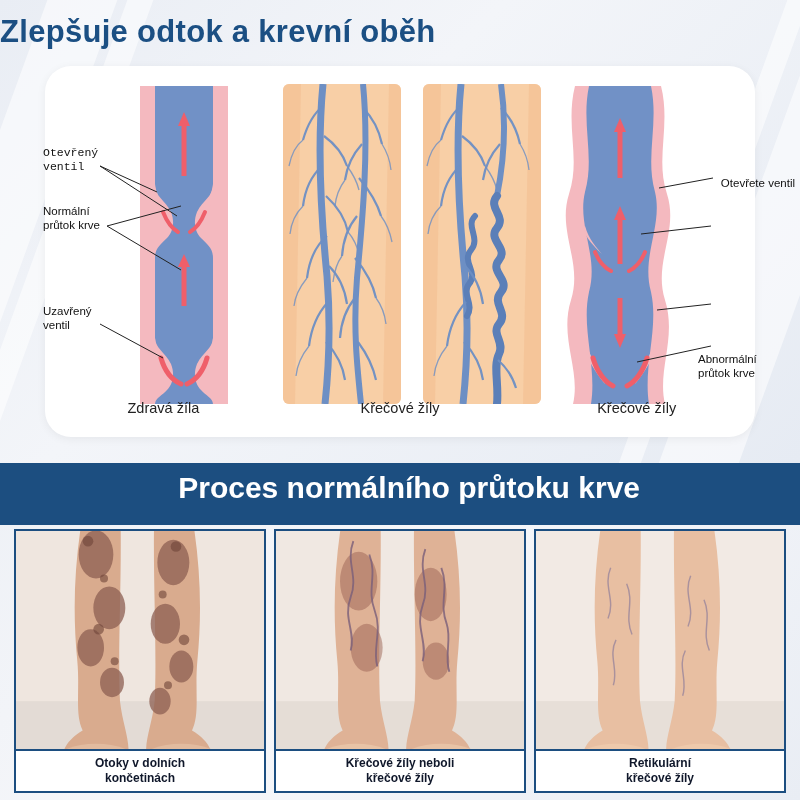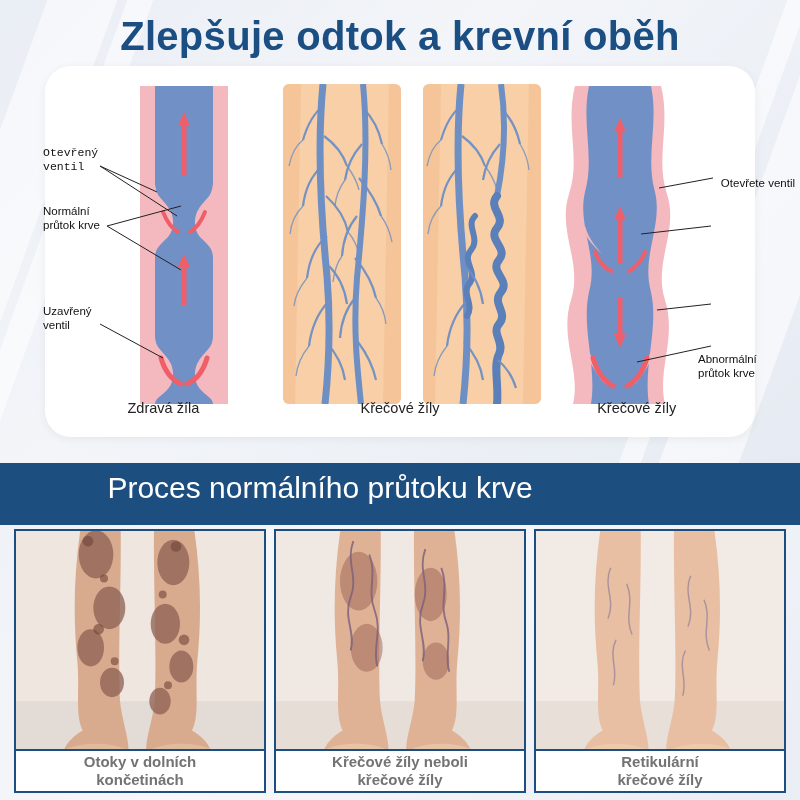--- a/index.html
+++ b/index.html
@@ -20,22 +20,22 @@
     overflow: hidden;
   }
   .top-section .stripe {
     position: absolute;
     background: rgba(255,255,255,0.55);
     transform: skewX(-20deg);
   }
   .title-top {
     position: absolute;
     left: 0; top: 14px; width: 800px;
-    text-align: center;
-    font-size: 40px;
+    text-align: left;
+    font-size: 31px;
     font-weight: bold;
     color: #1b4f83;
     letter-spacing: 0.3px;
   }
   .white-card {
     position: absolute;
     left: 45px; top: 66px;
     width: 710px; height: 371px;
     background: #ffffff;
     border-radius: 26px;
@@ -74,24 +74,24 @@
     overflow: hidden;
   }
   .band {
     position: absolute;
     left: 0; top: 0; width: 800px; height: 62px;
     background: #1c4e80;
   }
   .band-title {
     position: absolute;
     left: 0; top: 8px; width: 640px;
-    text-align: center;
+    text-align: right;
     color: #ffffff;
     font-size: 30px;
-    font-weight: normal;
+    font-weight: bold;
   }
   .photo-grid {
     position: absolute;
     left: 14px; top: 66px;
     width: 772px; height: 264px;
     display: flex;
     gap: 8px;
   }
   .photo-card {
     flex: 1 1 0;
@@ -107,22 +107,22 @@
     overflow: hidden;
     background: #efe2d8;
   }
   .photo-label {
     height: 53px;
     border-top: 2px solid #1c4e80;
     display: flex;
     align-items: center;
     justify-content: center;
     text-align: center;
-    font-size: 15px;
-    color: #737373;
+    font-size: 12px;
+    color: #0f172a;
     font-weight: bold;
     line-height: 1.2;
     padding: 2px 4px;
     white-space: pre-line;
   }
 </style>
 </head>
 <body>
 
 <div class="top-section">

